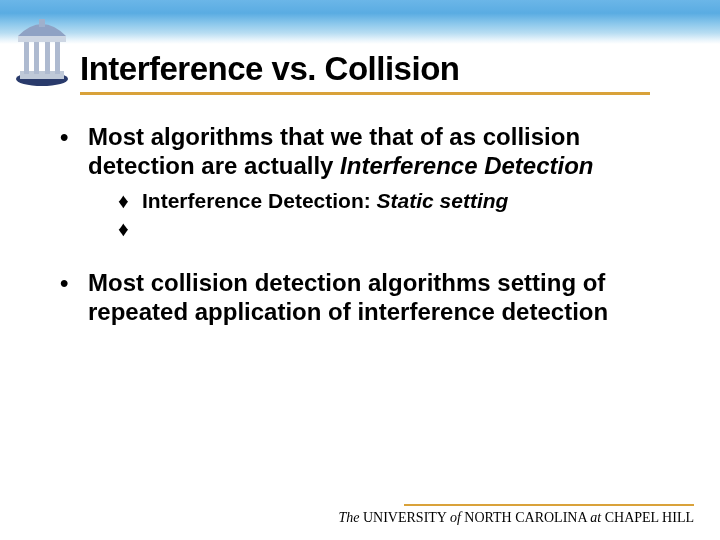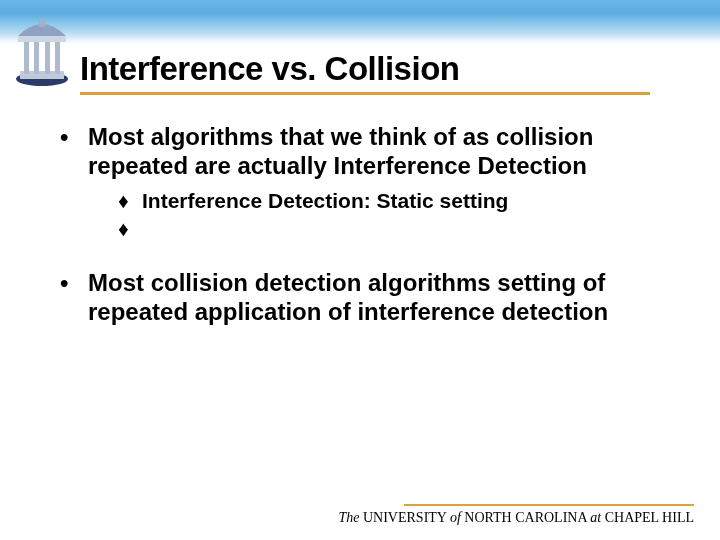--- a/index.html
+++ b/index.html
@@ -53,36 +53,37 @@
   }
   .bullet .dot {
     width: 32px;
     flex-shrink: 0;
     text-align: left;
     padding-left: 4px;
     font-size: 24px;
   }
   .bullet .text { flex: 1; }
   .emph-ital {
+    font-style: italic;
   }
   .sub-list {
     margin: 4px 0 26px 62px;
   }
   .sub-bullet {
     display: flex;
     font-size: 21px;
     font-weight: bold;
     line-height: 1.35;
   }
   .sub-bullet .diamond {
     width: 24px;
     flex-shrink: 0;
   }
   .sub-label { font-style: normal; margin-top: 23px; }
-  .sub-ital { }
+  .sub-ital { font-style: italic; }
   .footer {
     position: absolute;
     bottom: 14px;
     right: 26px;
     text-align: right;
   }
   .footer-line {
     width: 290px;
     height: 2px;
     background: #d9a23a;
@@ -116,21 +117,21 @@
   </svg>
   <div class="title">Interference vs. Collision</div>
 </div>
 <div class="title-underline"></div>
 
 <div class="content">
 
   <div class="bullet">
     <div class="dot">•</div>
     <div class="text">
-      <span>Most algorithms that we think of as collision repeated are actually </span><span class="emph-ital">Interference Detection</span>
+      <span>Most algorithms that we that of as collision detection are actually </span><span class="emph-ital">Interference Detection</span>
     </div>
   </div>
 
   <div class="sub-list">
     <div class="sub-bullet">
       <div class="diamond">♦</div>
       <div>
         <span class="sub-label">Interference Detection: </span><span class="sub-ital">Static setting</span>
       </div>
     </div>

